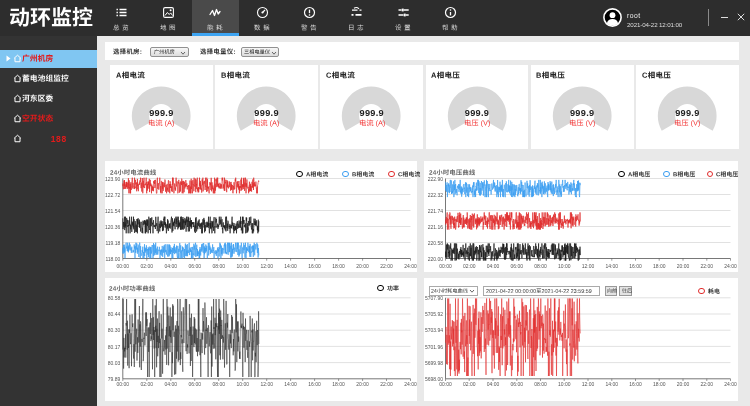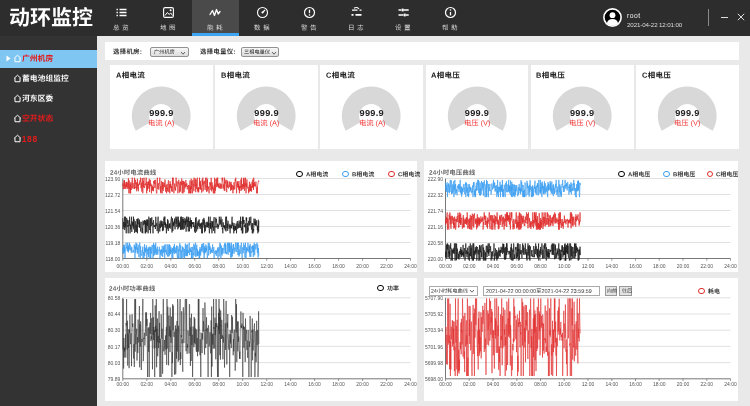--- a/index.html
+++ b/index.html
@@ -237,21 +237,21 @@
   </svg>
 <svg class="t" style="left:21.80px;top:114.37px;z-index:5;" width="33" height="11" overflow="visible">
     <use href="#q7a7ab" transform="translate(0.00,7.02) scale(0.007800,-0.007800)" fill="#e31b1b"></use>
     <use href="#q5f00b" transform="translate(7.80,7.02) scale(0.007800,-0.007800)" fill="#e31b1b"></use>
     <use href="#q72b6b" transform="translate(15.60,7.02) scale(0.007800,-0.007800)" fill="#e31b1b"></use>
     <use href="#q6001b" transform="translate(23.40,7.02) scale(0.007800,-0.007800)" fill="#e31b1b"></use>
   </svg>
 <svg width="9" height="9" viewBox="0 0 10 10" style="position:absolute;left:13px;top:134.0px;z-index:5;">
     <path d="M1.2 4.8L5 1.4l3.8 3.4M2.2 4.4v4.2h5.6V4.4" fill="none" stroke="#fff" stroke-width="1.1"></path>
   </svg>
-<div class="lat" style="left:21.8px;top:133.7px;font-size:8.5px;font-weight:bold;letter-spacing:.6px;color:#e31b1b;z-index:5;">188</div>
+<div class="lat" style="left:21.8px;top:133.7px;font-size:8.5px;font-weight:bold;letter-spacing:.6px;color:#e31b1b;z-index:5;padding-left:29px;">188</div>
 <div class="panel" style="left:104.5px;top:41.5px;width:634px;height:18.5px;"></div>
 <svg class="t" style="left:113.00px;top:48.41px;" width="30" height="9" overflow="visible">
     <use href="#q9009b" transform="translate(0.00,5.76) scale(0.006400,-0.006400)" fill="#333"></use>
     <use href="#q62e9b" transform="translate(6.70,5.76) scale(0.006400,-0.006400)" fill="#333"></use>
     <use href="#q673ab" transform="translate(13.40,5.76) scale(0.006400,-0.006400)" fill="#333"></use>
     <use href="#q623fb" transform="translate(20.10,5.76) scale(0.006400,-0.006400)" fill="#333"></use>
     <use href="#q3ab" transform="translate(26.80,5.76) scale(0.003125,-0.003125)" fill="#333"></use>
   </svg>
 <div class="dd" style="left:150px;top:47px;">
     <svg width="6" height="5" viewBox="0 0 6 5" style="position:absolute;right:1.5px;top:2.5px;">

